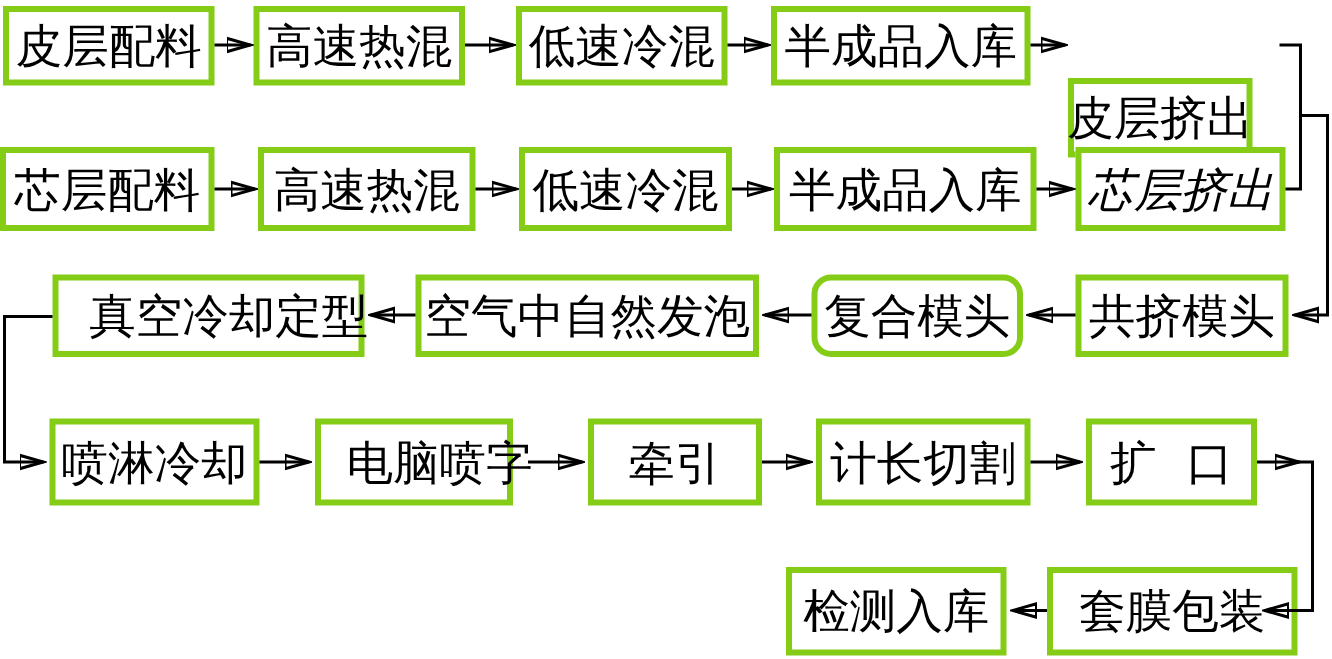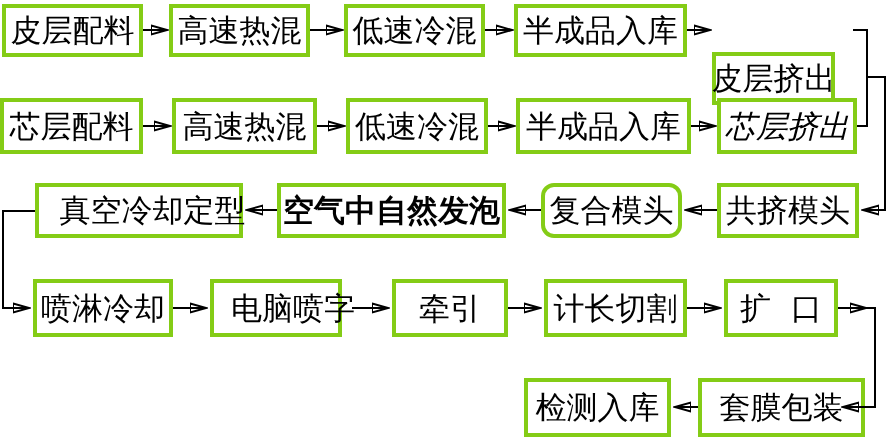--- a/index.html
+++ b/index.html
@@ -33,21 +33,21 @@
   #b14 { left: 514px; top: 4px;  width: 173px; height: 53px; }
   #b15 { left: 712px; top: 20px;  width: 123px; height: 53px; margin-top: 32px; }
   
   #b21 { left: 0px;   top: 98px; width: 143px; height: 56px; }
   #b22 { left: 172px; top: 98px; width: 145px; height: 56px; }
   #b23 { left: 346px; top: 98px; width: 142px; height: 56px; }
   #b24 { left: 516px; top: 98px; width: 175px; height: 56px; }
   #b25 { left: 717px; top: 98px; width: 140px; height: 56px; font-style: italic; }
   
   #b31 { left: 35px;  top: 183px; width: 208px; height: 55px; padding-left: 29px; }
-  #b32 { left: 277px; top: 183px; width: 229px; height: 55px; font-weight: bold; }
+  #b32 { left: 277px; top: 183px; width: 229px; height: 55px; }
   #b33 { left: 541px; top: 183px; width: 141px; height: 55px; border-radius: 13px; }
   #b34 { left: 717px; top: 183px; width: 142px; height: 55px; }
   
   #b41 { left: 33px;  top: 279px; width: 140px; height: 58px; }
   #b42 { left: 210px; top: 279px; width: 132px; height: 58px; padding-left: 36px; }
   #b43 { left: 392px; top: 279px; width: 116px; height: 58px; }
   #b44 { left: 544px; top: 279px; width: 143px; height: 58px; }
   #b45 { left: 724px; top: 279px; width: 114px; height: 58px; letter-spacing: 20px; padding-left: 22px; }
   
   #b51 { left: 524px; top: 378px; width: 147px; height: 59px; }

